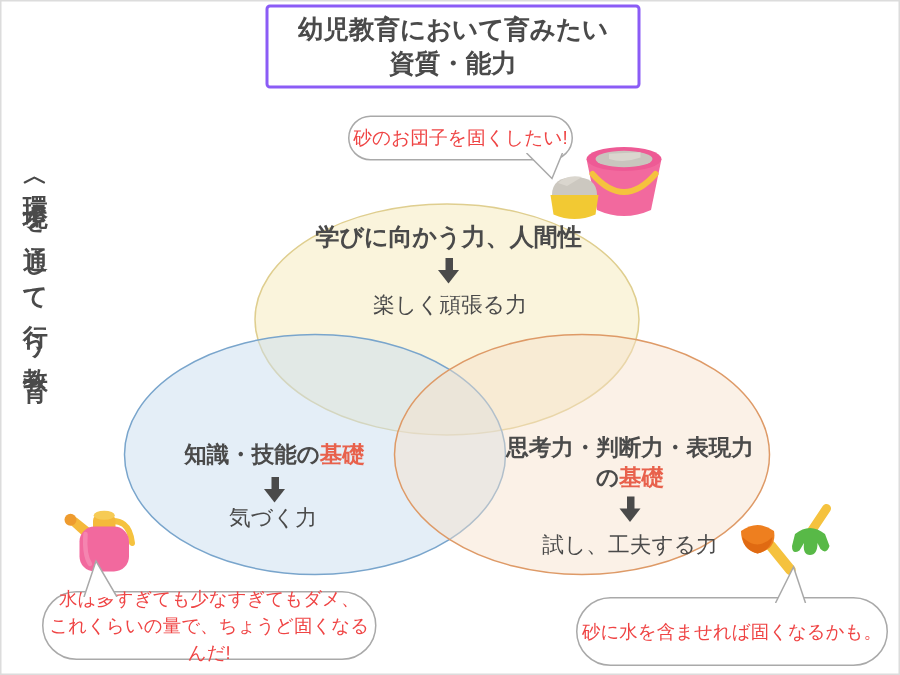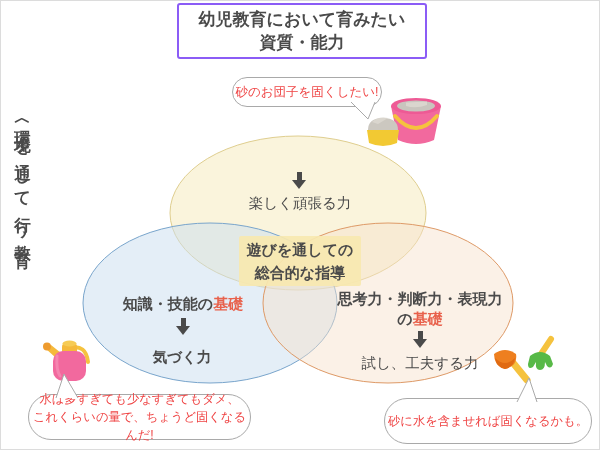--- a/index.html
+++ b/index.html
@@ -86,35 +86,30 @@
     <path d="M20,10.5 L41,9.5 L41,13 Q30,17 20,14 Z" fill="#DAD6CE"></path>
     <path d="M9,24 Q30,48 51,24" fill="none" stroke="#F5C23E" stroke-width="4" stroke-linecap="round"></path>
   </svg>
 
   <svg class="icon" style="left:364px;top:110px;" width="40" height="40">
     <path d="M4,20 Q4,8 19,8 Q34,8 34,20 L34,22 L4,22 Z" fill="#CCC8C0"></path>
     <path d="M8,12 Q14,6 24,8 L14,14 Z" fill="#DAD6CE"></path>
     <path d="M3,20 L35,20 L33,33 Q19,39 5,33 Z" fill="#F2C933"></path>
   </svg>
 
+  <div class="cx heading" style="left:299px;top:148px;">学びに向かう力、人間性</div>
   <div class="arrow" style="left:292px;top:172px;"></div>
   <div class="cx result" style="left:300px;top:194px;">楽しく頑張る力</div>
 
-  <div class="center-box">
-    <div>
-      <span>遊びを通しての</span><br>
-      <span>総合的な指導</span>
-    </div>
-  </div>
 
   <div class="cx heading2" style="left:183px;top:294px;">
     <span>知識・技能の</span><span class="em-red">基礎</span>
   </div>
   <div class="arrow" style="left:176px;top:318px;"></div>
-  <div class="cx result" style="left:182px;top:348px;font-weight:bold;">気づく力</div>
+  <div class="cx result" style="left:182px;top:336px;">気づく力</div>
 
   <div class="cx heading2" style="left:420px;top:289px;">
     <span>思考力・判断力・表現力</span><br>
     <span>の</span><span class="em-red">基礎</span>
   </div>
   <div class="arrow" style="left:413px;top:331px;"></div>
   <div class="cx result" style="left:420px;top:354px;">試し、工夫する力</div>
 
   <svg class="icon" style="left:40px;top:336px;" width="60" height="54">
     <path d="M30,12 Q46,8 48,26" fill="none" stroke="#F5C23E" stroke-width="4" stroke-linecap="round"></path>

